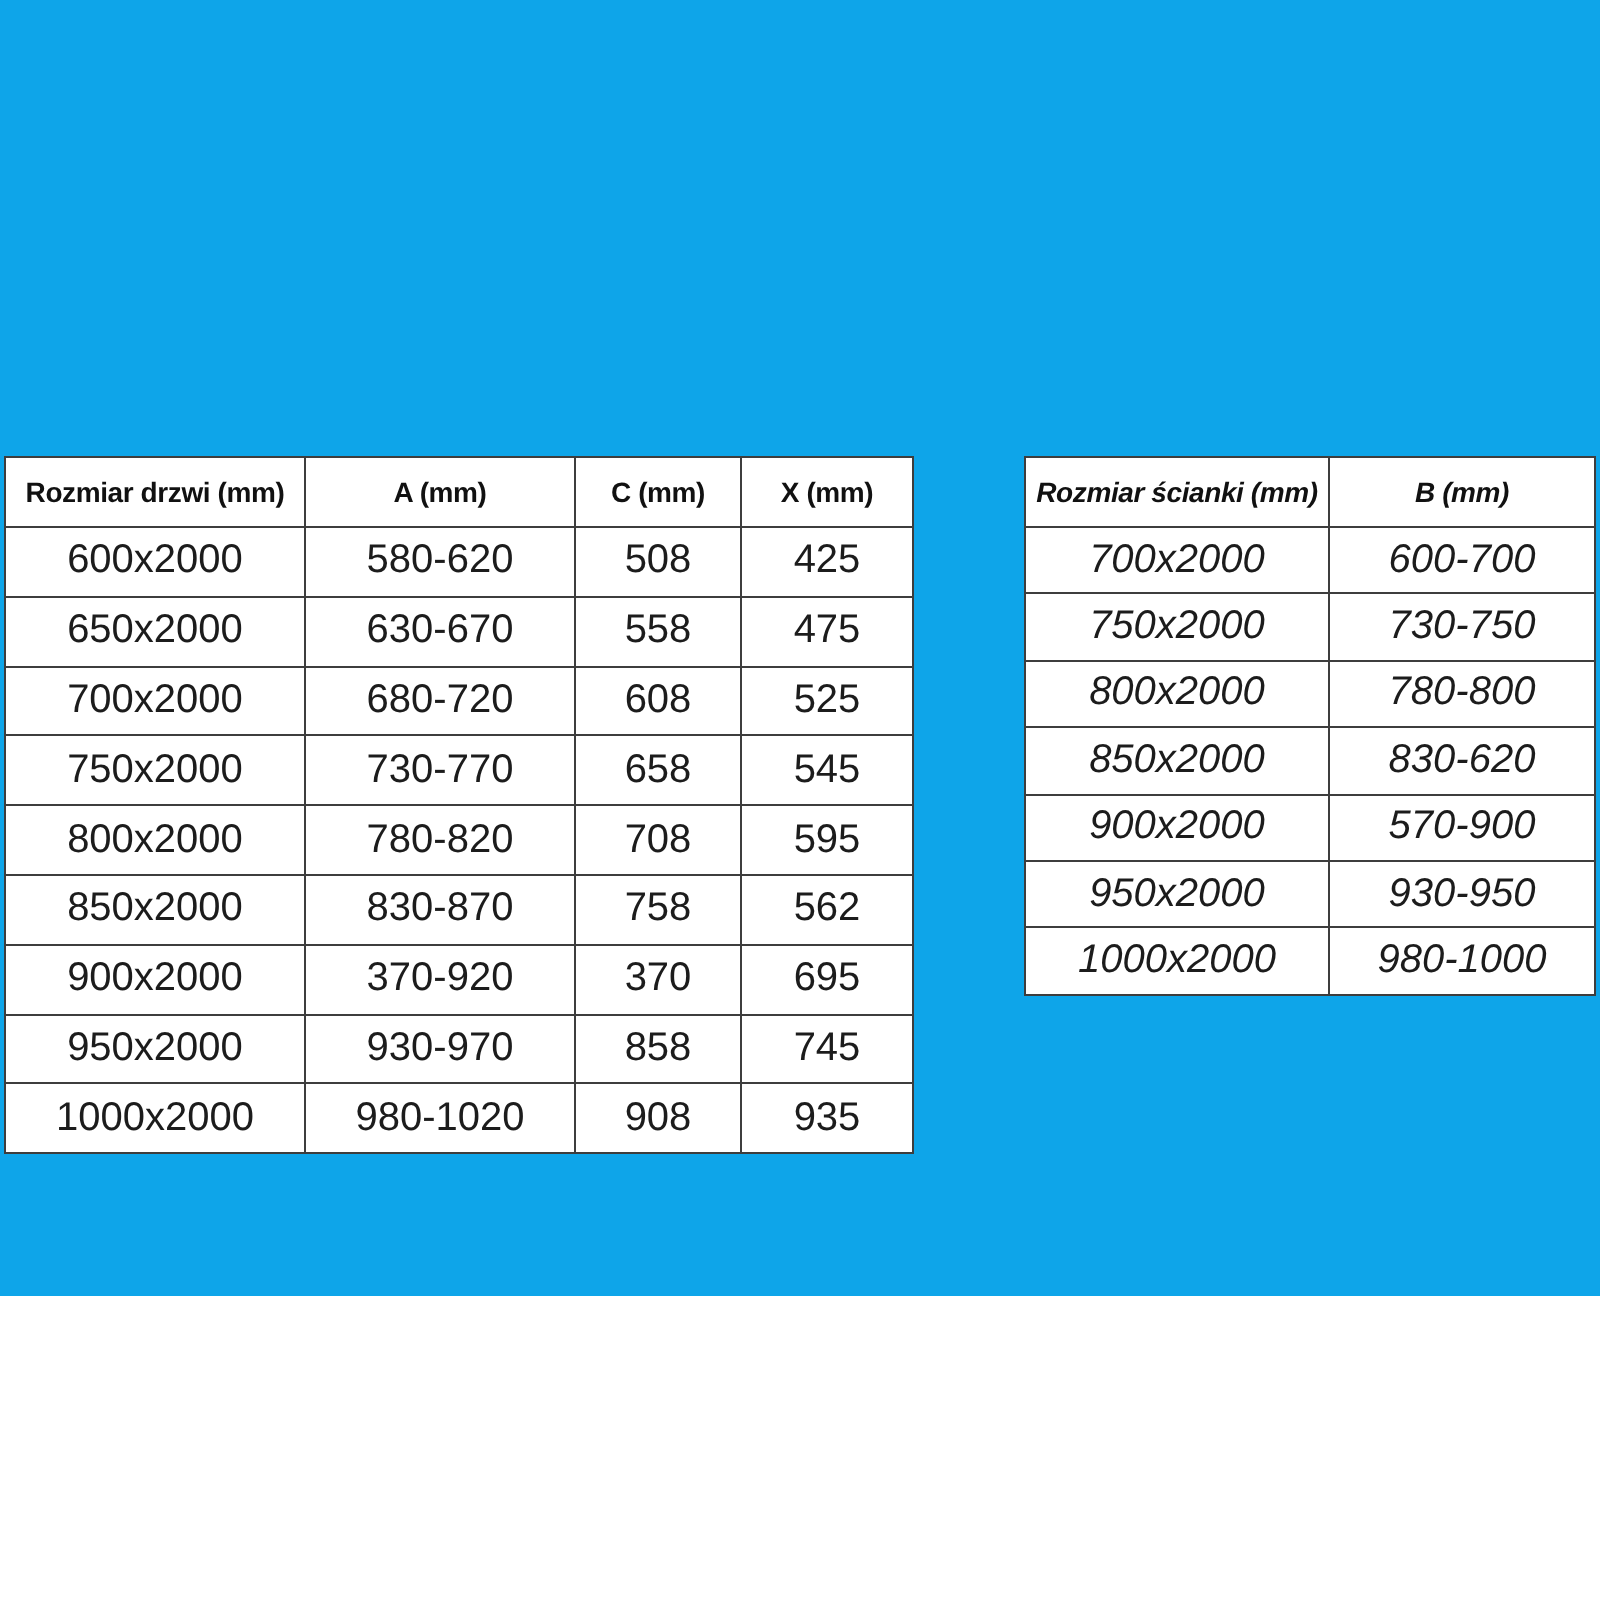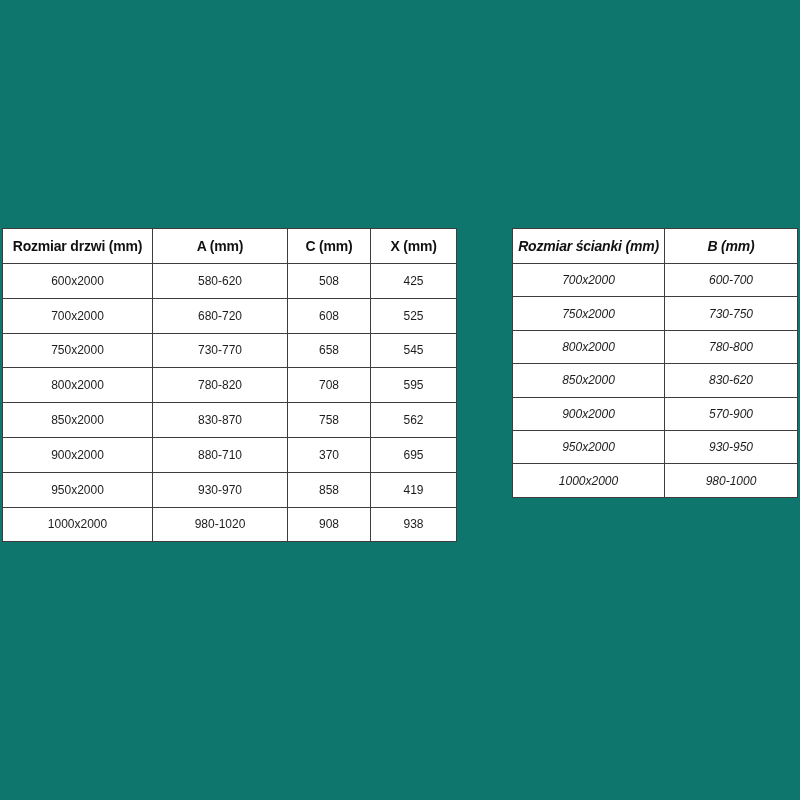--- a/index.html
+++ b/index.html
@@ -4,22 +4,22 @@
 <style>
   html, body {
     margin: 0;
     padding: 0;
     background: #ffffff;
     font-family: "Liberation Sans", "DejaVu Sans", sans-serif;
   }
   .canvas {
     position: relative;
     width: 800px;
-    height: 800px;
-    background: #0f766e;
+    height: 648px;
+    background: #0ea5e9;
     overflow: hidden;
   }
   table.spec-table {
     position: absolute;
     border-collapse: collapse;
     table-layout: fixed;
     background: #ffffff;
   }
   #door-table { left: 2px;   top: 228px; }
   #wall-table { left: 512px; top: 228px; font-style: italic; }
@@ -33,21 +33,21 @@
     white-space: nowrap;
   }
   .spec-table th {
     font-size: 14px;
     font-weight: bold;
     letter-spacing: -0.2px;
     color: #111111;
     height: 34px;
   }
   .spec-table td {
-    font-size: 12px;
+    font-size: 20px;
     font-weight: normal;
     color: #1c1c1c;
   }
   #door-table td { height: 33.8px; }
   #wall-table td { height: 32.4px; }
 </style>
 </head>
 <body>
 
 <div class="canvas">
@@ -68,20 +68,26 @@
         </tr>
     </thead>
     <tbody>
         <tr>
           <td>600x2000</td>
           <td>580-620</td>
           <td>508</td>
           <td>425</td>
         </tr>
         <tr>
+          <td>650x2000</td>
+          <td>630-670</td>
+          <td>558</td>
+          <td>475</td>
+        </tr>
+        <tr>
           <td>700x2000</td>
           <td>680-720</td>
           <td>608</td>
           <td>525</td>
         </tr>
         <tr>
           <td>750x2000</td>
           <td>730-770</td>
           <td>658</td>
           <td>545</td>
@@ -93,35 +99,35 @@
           <td>595</td>
         </tr>
         <tr>
           <td>850x2000</td>
           <td>830-870</td>
           <td>758</td>
           <td>562</td>
         </tr>
         <tr>
           <td>900x2000</td>
-          <td>880-710</td>
+          <td>370-920</td>
           <td>370</td>
           <td>695</td>
         </tr>
         <tr>
           <td>950x2000</td>
           <td>930-970</td>
           <td>858</td>
-          <td>419</td>
+          <td>745</td>
         </tr>
         <tr>
           <td>1000x2000</td>
           <td>980-1020</td>
           <td>908</td>
-          <td>938</td>
+          <td>935</td>
         </tr>
       </tbody>
   </table>
 
   <table class="spec-table" id="wall-table">
     <colgroup>
       <col style="width:152px">
       <col style="width:133px">
     </colgroup>
     <thead>

